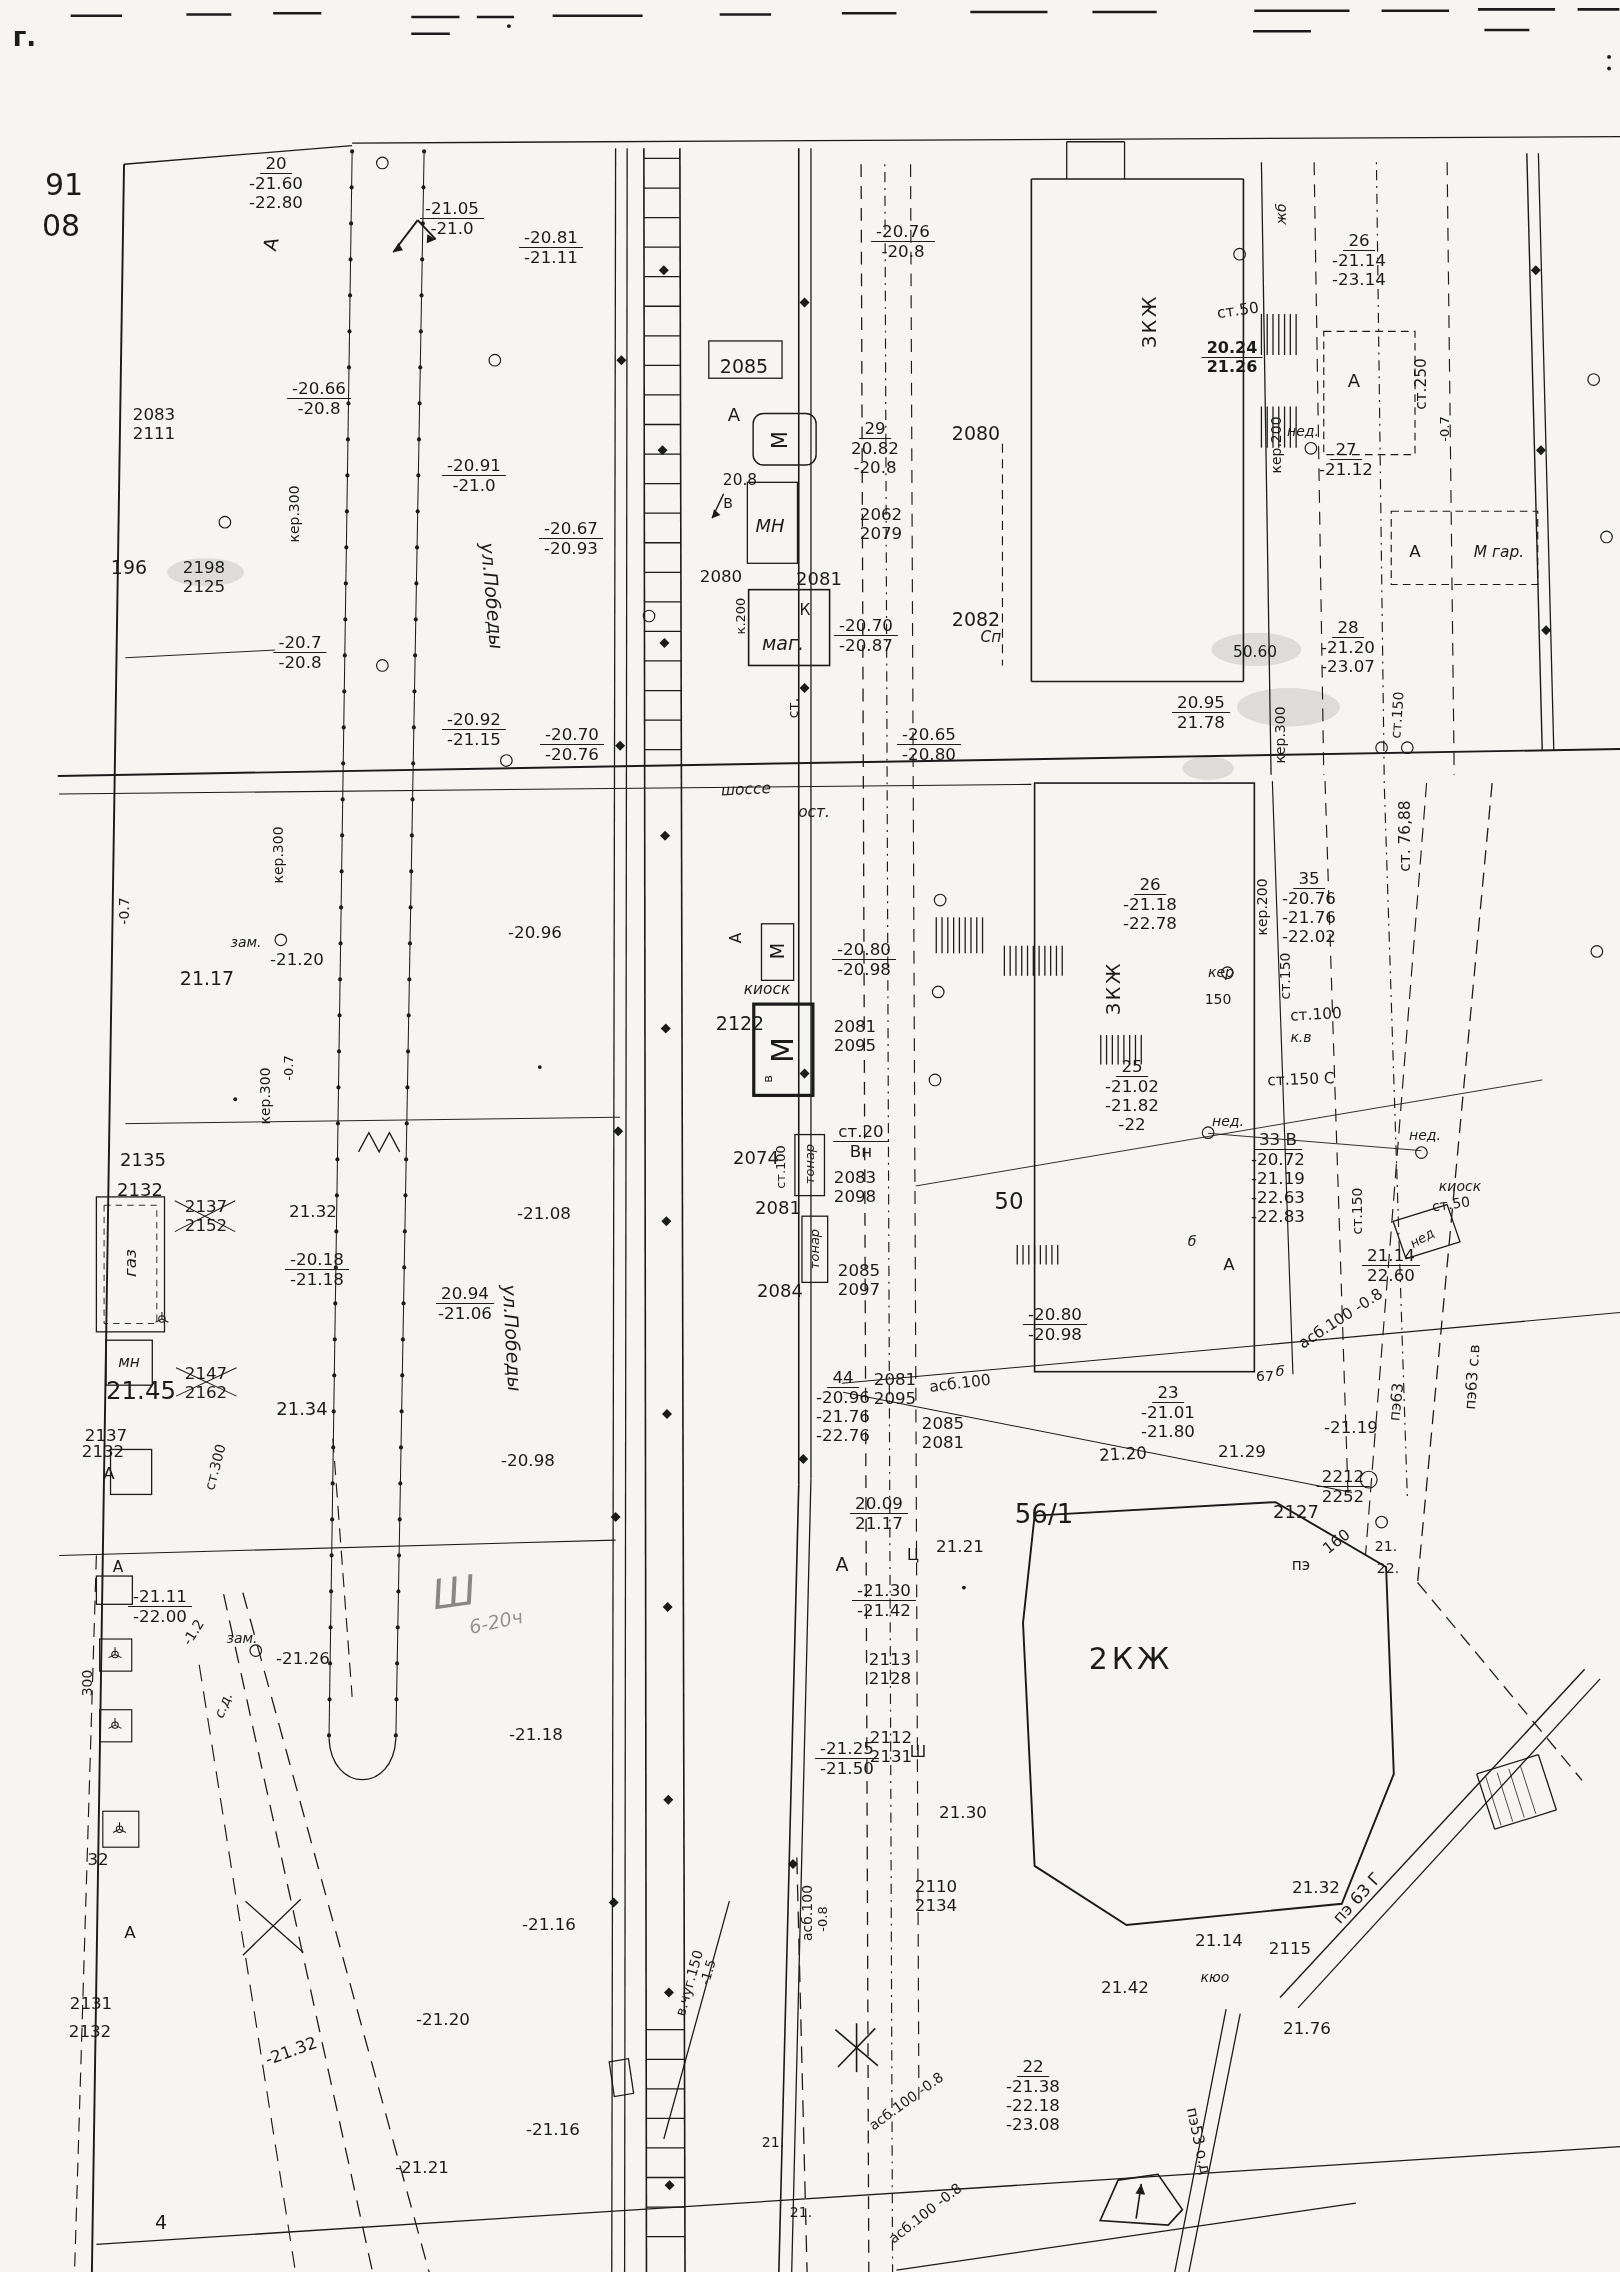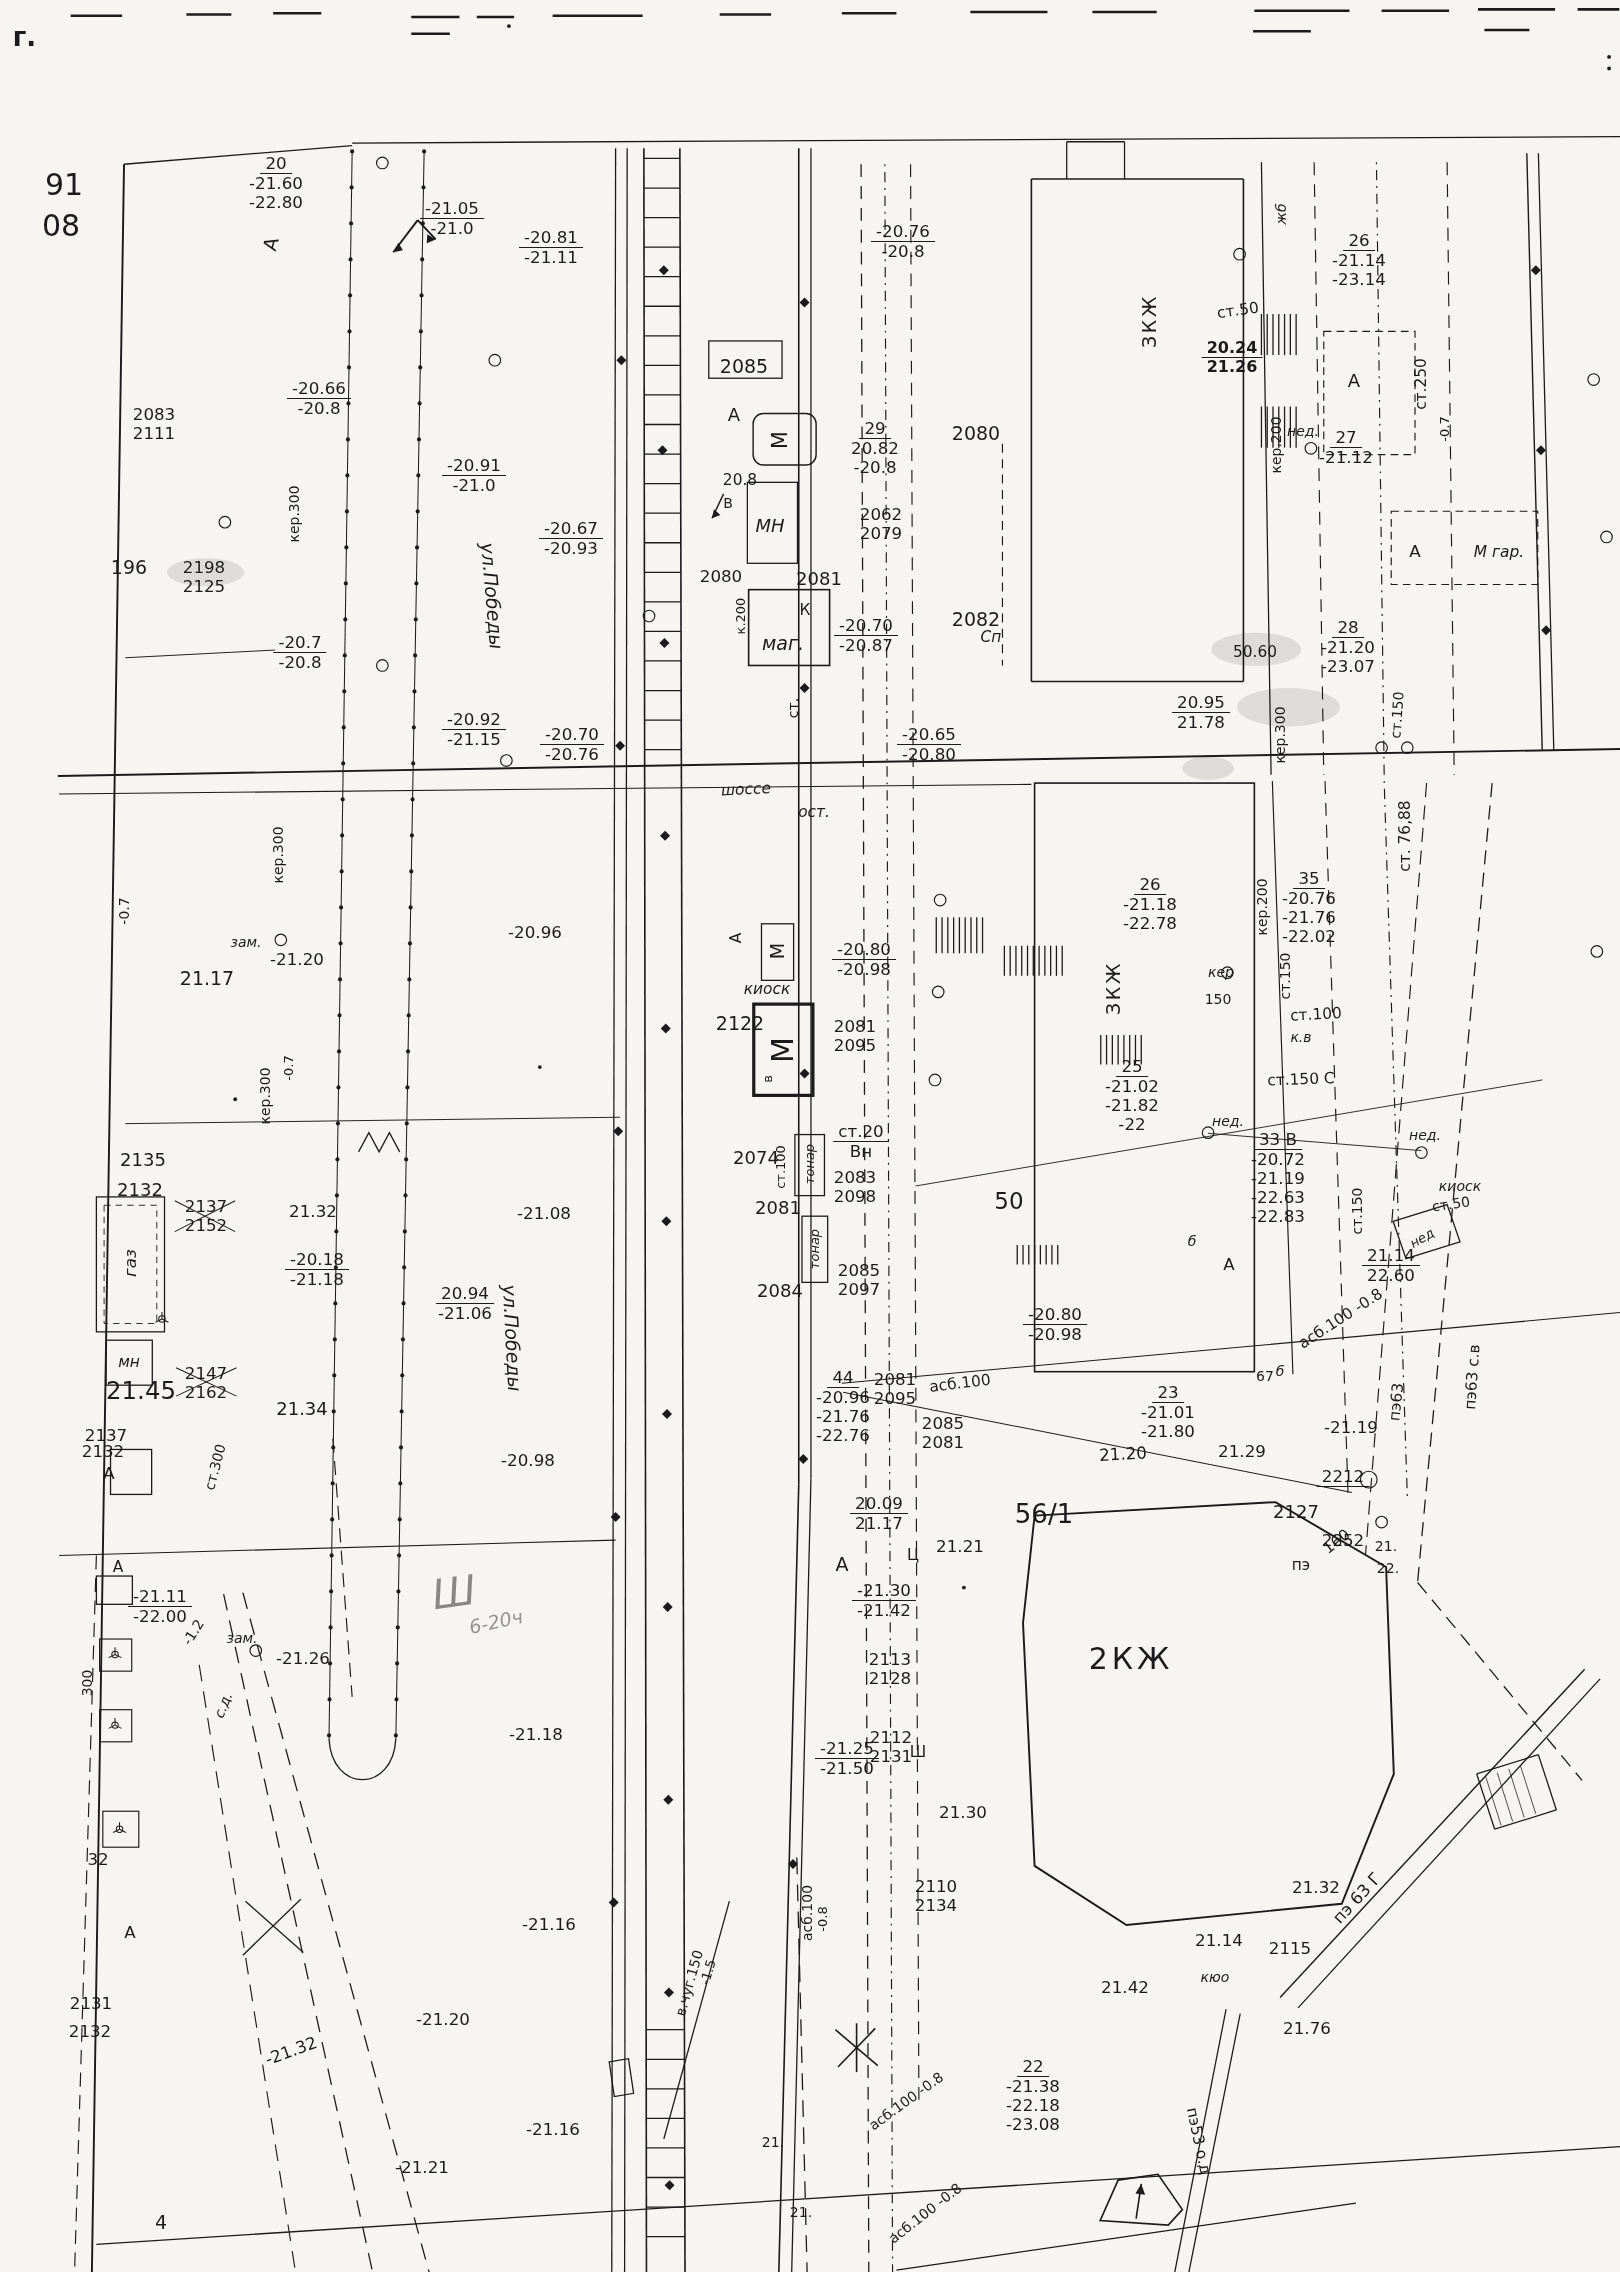--- a/index.html
+++ b/index.html
@@ -566,21 +566,21 @@
       </div>
       <div class="frac" style="left: 1359px; top: 231px; font-size: 16.7px;">
         <span class="t">26</span>
         <span class="v">-21.14</span>
         <span class="v">-23.14</span>
       </div>
       <div class="frac" style="left: 1232px; top: 339px; font-size: 16px; font-weight: bold;">
         <span class="t">20.24</span>
         <span class="v">21.26</span>
       </div>
-      <div class="frac" style="left: 1346px; top: 428px; font-size: 16.7px;">
+      <div class="frac" style="left: 1346px; top: 440px; font-size: 16.7px;">
         <span class="t">27</span>
         <span class="v">-21.12</span>
       </div>
       <div class="frac" style="left: 875px; top: 419px; font-size: 16.7px;">
         <span class="t">29</span>
         <span class="v">20.82</span>
         <span class="v">-20.8</span>
       </div>
       <div class="frac" style="left: 881px; top: 505px; font-size: 16.7px;">
         <span class="t nobar">2062</span>
@@ -671,21 +671,21 @@
       </div>
       <div class="frac" style="left: 943px; top: 1414px; font-size: 16.7px;">
         <span class="t nobar">2085</span>
         <span class="v">2081</span>
       </div>
       <div class="frac" style="left: 1168px; top: 1383px; font-size: 16.7px;">
         <span class="t">23</span>
         <span class="v">-21.01</span>
         <span class="v">-21.80</span>
       </div>
-      <div class="frac" style="left: 1343px; top: 1467px; font-size: 16.7px; gap: 44px;">
+      <div class="frac" style="left: 1343px; top: 1467px; font-size: 16.7px;">
         <span class="t">2212</span>
         <span class="v">2252</span>
       </div>
       <div class="frac" style="left: 879px; top: 1494px; font-size: 16.7px;">
         <span class="t">20.09</span>
         <span class="v">21.17</span>
       </div>
       <div class="frac" style="left: 884px; top: 1581px; font-size: 16.7px;">
         <span class="t">-21.30</span>
         <span class="v">-21.42</span>

